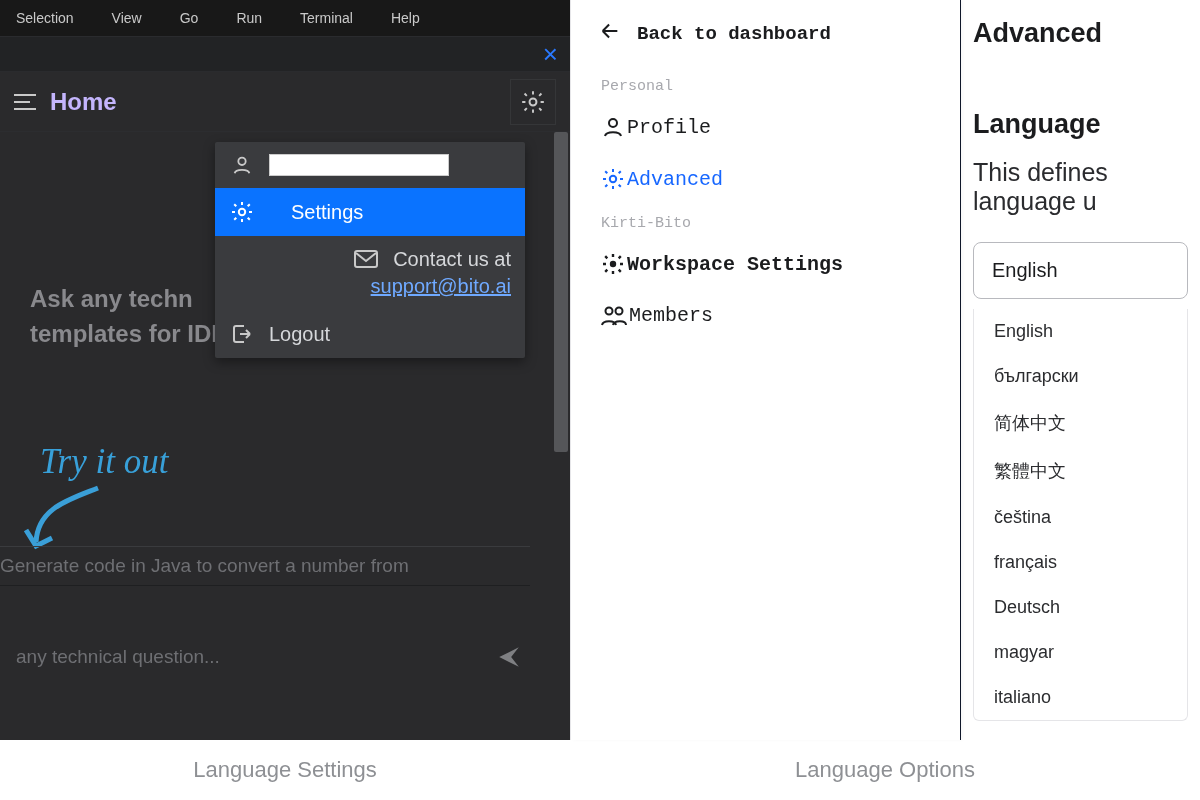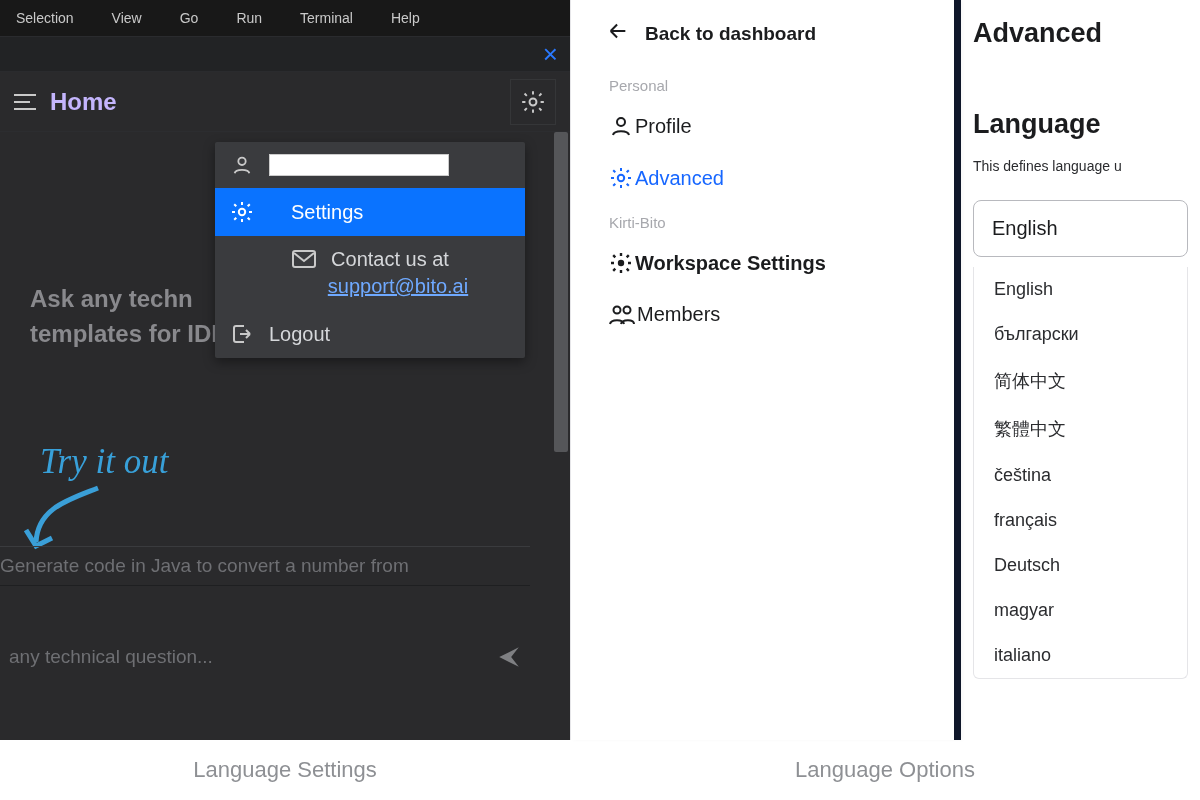--- a/index.html
+++ b/index.html
@@ -53,21 +53,21 @@
     position: absolute; left: 18px; top: 348px; width: 90px; height: 80px;
   }
 
   .suggestion {
     position: absolute; left: 0; right: 40px; top: 414px;
     color: #6e6f73; font-size: 19px; padding: 8px 4px 8px 0;
     border-top: 1px solid #3a3b3e; border-bottom: 1px solid #1e1f21;
   }
 
   .input-row {
-    position: absolute; left: 5px; right: 40px; top: 490px;
+    position: absolute; left: 12px; right: 40px; top: 490px;
     height: 70px; display: flex; align-items: center; padding: 0 8px 0 4px;
   }
   .ask-input {
     flex: 1; background: transparent; border: none; color: #cfd2d6;
     font-size: 19px; outline: none;
   }
   .ask-input::placeholder { color: #6e6f73; }
   .send svg { display:block; }
 
   .scrolltrack {
@@ -80,54 +80,55 @@
     position: absolute; left: 215px; top: 10px; width: 310px;
     background: #3a3b3e; border-radius: 2px; overflow: hidden;
     box-shadow: 0 4px 12px rgba(0,0,0,.4);
   }
   .popup .row {
     display: flex; align-items: center; gap: 14px; padding: 12px 14px;
     font-size: 20px; color: #d5d7da;
   }
   .popup .row.sett { background: #0a73ff; color: #fff; gap: 36px; }
   .popup .row .ic { width: 26px; display:flex; justify-content:center; }
-  .popup .email-row { flex-direction: column; align-items: center; gap: 4px; }
+  .popup .email-row { flex-direction: column; align-items: flex-end; gap: 4px; }
   .popup .email-row .line1 { display:flex; align-items:center; gap:14px; }
   .popup .elink { color: #6fa9ff; text-decoration: underline; margin-left: 56px; font-size: 20px; }
   .userfield {
     background: #fff; width: 180px; height: 22px; border: 1px solid #ccc;
   }
 
   
   .right {
     width: 630px; height: 740px; background: #fff; color: #1b1c1e;
     display: flex; position: relative; border-left: 1px solid #e6e6e9;
   }
   .r-side {
-    width: 390px; background: #fff; padding: 12px 16px; border-right: 7px solid #0f172a;
+    width: 390px; background: #fff; padding: 12px 8px; border-right: 1px solid #0f172a;
     box-shadow: 2px 0 4px rgba(0,0,0,0.03);
+    font-family: Liberation Mono, monospace;
   }
   .back-row {
     display: flex; align-items: center; gap: 16px; padding: 8px 20px 20px 20px;
     font-size: 19px; font-weight: 600; cursor: pointer;
   }
   .sect-lbl { color: #a7a8ad; font-size: 15px; padding: 10px 22px 6px 22px; }
   .nav-item {
     display: flex; align-items: center; gap: 2px; padding: 14px 22px;
     font-size: 20px; cursor: pointer;
   }
   .nav-item.active { color: #1767ff; }
   .nav-item.active svg path, .nav-item.active svg circle { stroke: #1767ff; }
   .nav-item svg { display:block; }
   .nav-item.ws { font-weight: 700; }
 
   .r-main { flex: 1; padding: 18px 0 0 12px; }
   .adv-h { font-size: 27px; font-weight: 800; margin-bottom: 60px; }
   .lang-h { font-size: 27px; font-weight: 800; margin-bottom: 18px; }
-  .lang-desc { font-size: 14px; color: #2a2b2e; margin-bottom: 26px; }
+  .lang-desc { font-size: 25px; color: #2a2b2e; margin-bottom: 26px; }
   .sel {
     border: 1px solid #b8b9be; border-radius: 8px; padding: 16px 18px;
     font-size: 20px; width: 215px; cursor: pointer; background:#fff;
   }
   .opts {
     margin-top: 10px; width: 215px; border: 1px solid #e5e5e8; border-top:none;
     border-radius: 0 0 6px 6px; overflow:hidden;
   }
   .opt {
     padding: 12px 20px; font-size: 18px; color: #2b2c2f; cursor: pointer;

